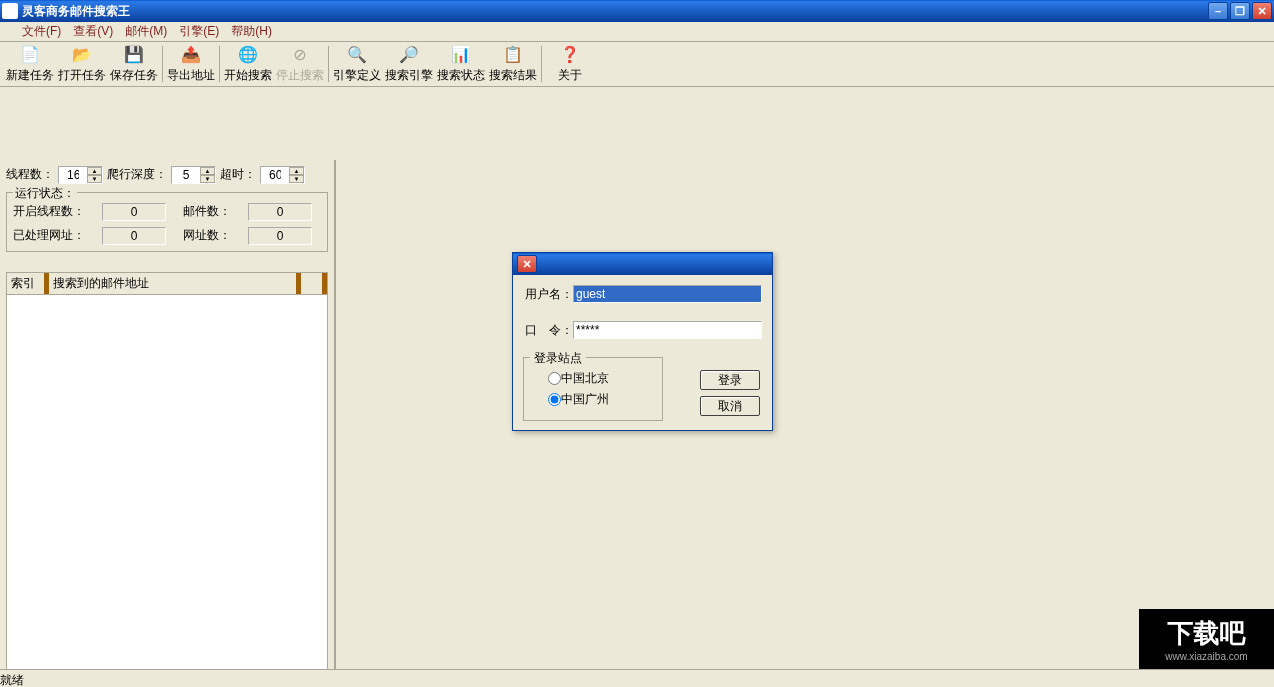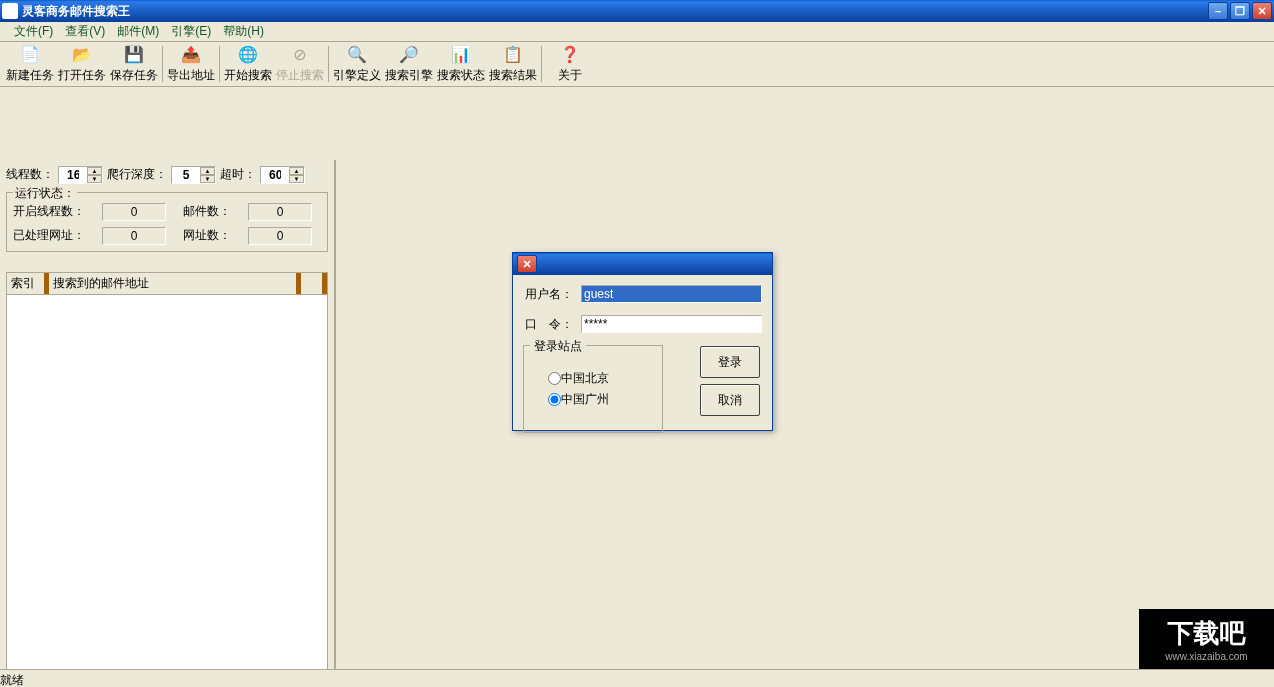--- a/index.html
+++ b/index.html
@@ -44,23 +44,23 @@
   font-size: 11px;
 }
 .tb-btn.close {
   background: linear-gradient(to bottom, #f08070, #d04030);
 }
 .menubar {
   background: #ece9d8;
   height: 20px;
   display: flex;
   align-items: center;
-  padding: 0 8px;
+  padding: 0 16px;
   border-bottom: 1px solid #aca899;
-  color: #14532d;
+  color: #7f1d1d;
 }
 .menu-item { padding: 2px 6px; }
 .toolbar {
   background: #ece9d8;
   height: 45px;
   display: flex;
   align-items: center;
   border-bottom: 1px solid #aca899;
   padding: 2px 4px;
 }
@@ -115,21 +115,20 @@
   border: 1px inset #fff;
   background: white;
   height: 18px;
 }
 .spin-input input {
   border: none;
   width: 28px;
   text-align: center;
   font-size: 12px;
   padding: 8px;
-  font-weight: bold;
 }
 .spin-btns {
   display: flex;
   flex-direction: column;
 }
 .spin-btns span {
   width: 15px;
   height: 8px;
   background: #ece9d8;
   border: 1px solid #aca899;
@@ -209,38 +208,37 @@
   color: white;
   font-weight: bold;
 }
 .dialog-titlebar-text { flex: 1; }
 .dialog-body {
   padding: 10px;
 }
 .form-row {
   display: flex;
   align-items: center;
-  gap: 8px;
-  margin-bottom: 12px;
+  margin-bottom: 18px;
 }
 .form-row label { width: 50px; text-align: right; }
 .form-row input[type=text], .form-row input[type=password] {
   flex: 1;
   border: 1px inset #fff;
   height: 18px;
   padding: 0 2px;
   font-size: 12px;
 }
 .form-row input.sel {
   background: #316ac5;
   color: white;
 }
 .fieldset {
   border: 1px solid #aca899;
-  padding: 20px 10px;
+  padding: 8px 10px;
   margin-top: 4px;
   position: relative;
   width: 140px;
 }
 .fieldset .legend {
   position: absolute;
   top: -8px;
   left: 6px;
   background: #ece9d8;
   padding: 0 4px;
@@ -253,21 +251,21 @@
 .dialog-btns {
   position: absolute;
   right: 12px;
   bottom: 14px;
   display: flex;
   flex-direction: column;
   gap: 6px;
 }
 .win-btn {
   width: 60px;
-  height: 32px;
+  height: 20px;
   background: #ece9d8;
   border: 1px solid #404040;
   border-radius: 2px;
   box-shadow: inset 1px 1px 0 #fff;
   font-size: 12px;
 }
 .watermark {
   position: absolute;
   right: 0;
   bottom: 18px;

